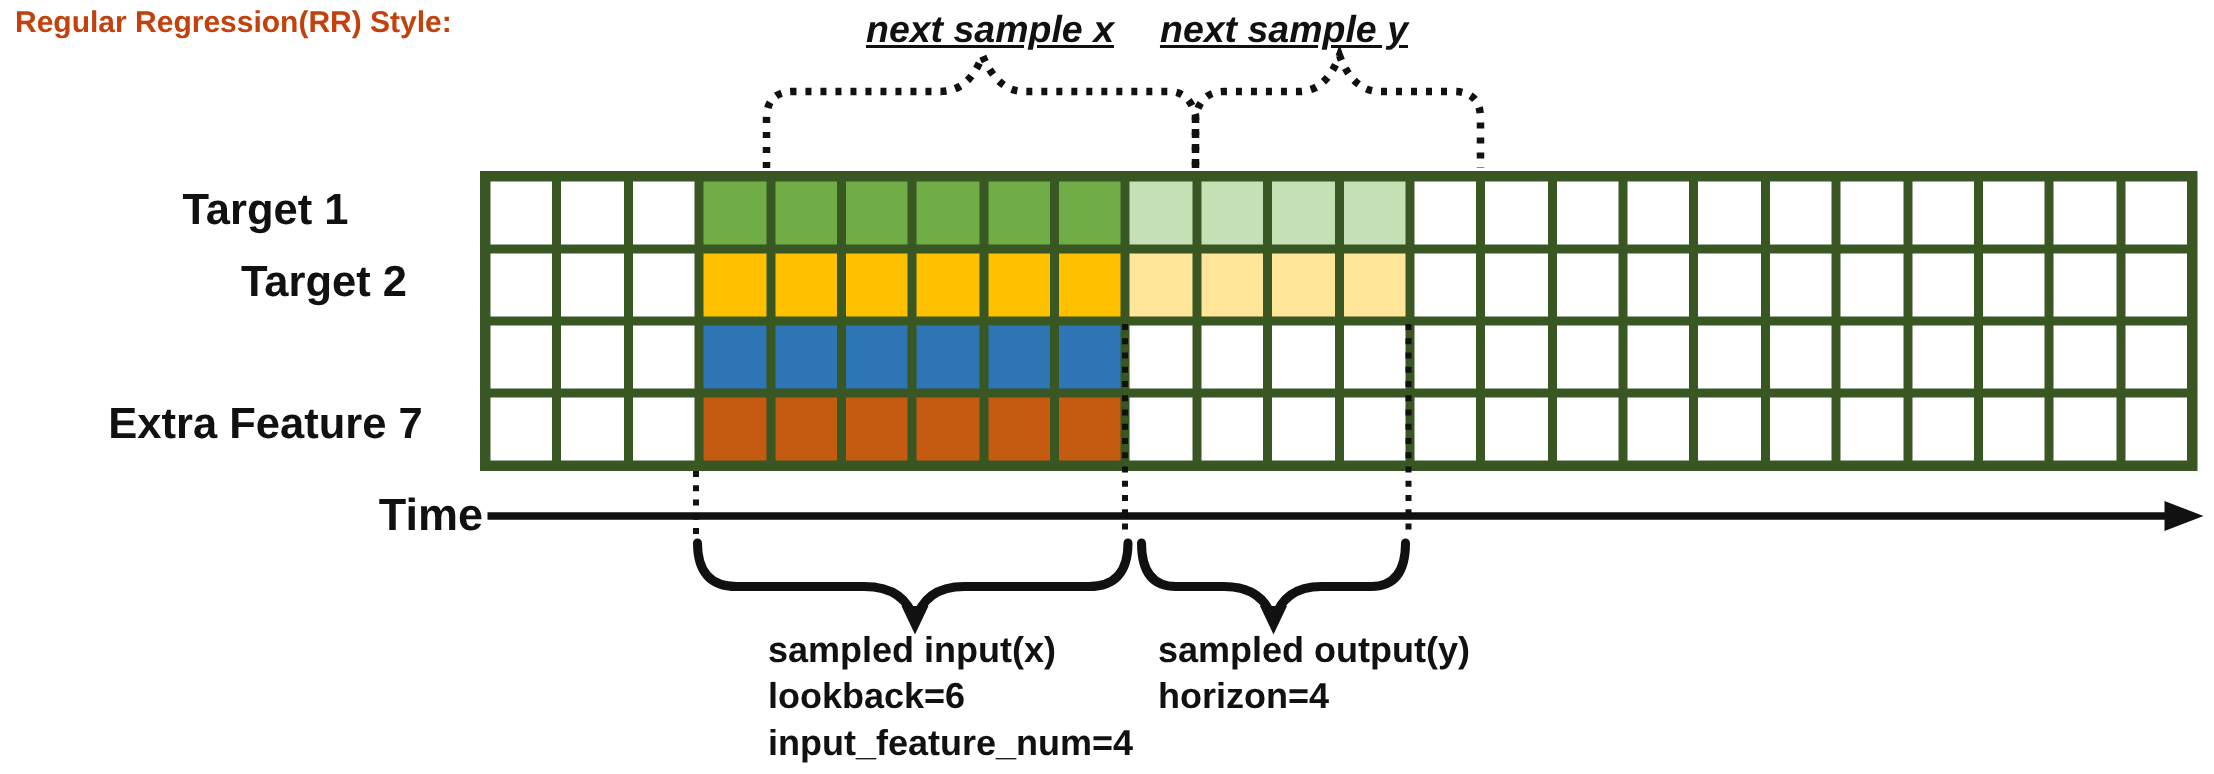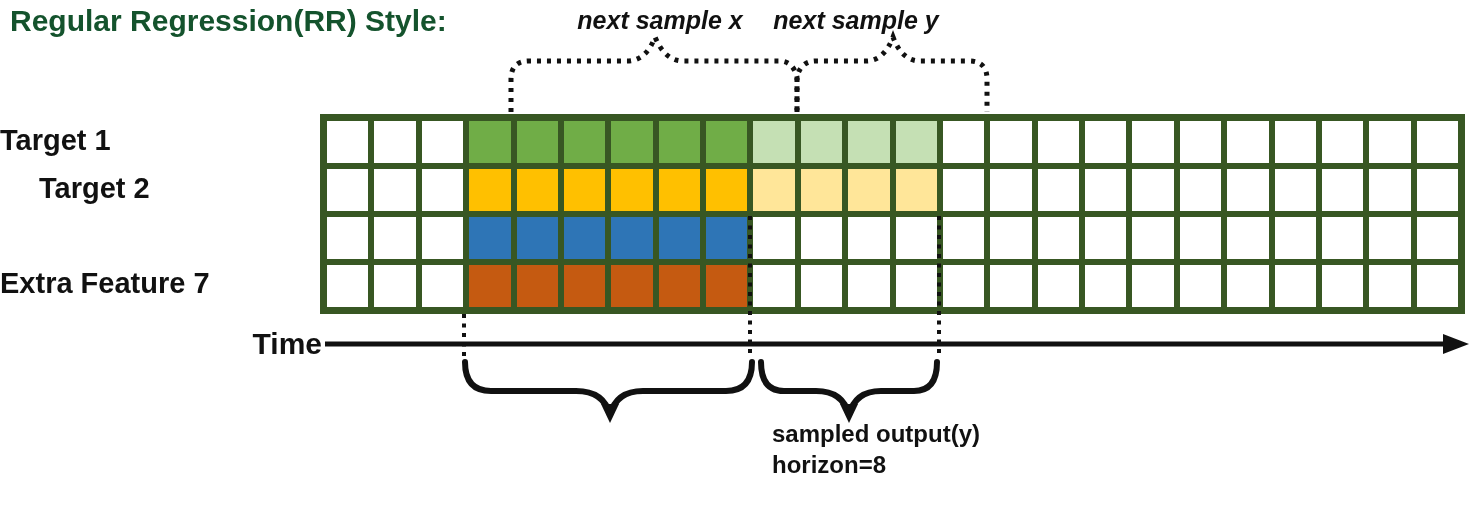--- a/index.html
+++ b/index.html
@@ -2,31 +2,31 @@
 <html><head>
 <meta charset="utf-8">
 <style>
   html,body { margin:0; padding:0; background:#ffffff; }
   .canvas {
     position:relative; width:1476px; height:516px; background:#ffffff;
     font-family:"Liberation Sans", sans-serif; overflow:hidden; color:#111;
   }
   .title {
     position:absolute; left:10px; top:4px;
-    font-size:30px; font-weight:700; color:#14532d; white-space:nowrap;
+    font-size:20px; font-weight:700; color:#c2410c; white-space:nowrap;
   }
   .next-label {
     position:absolute; top:6px; width:300px; text-align:center;
-    font-size:25px; font-style:italic; font-weight:600; white-space:nowrap;
+    font-size:25px; font-style:italic; font-weight:600; white-space:nowrap;text-decoration:underline;
   }
   .next-label.x { left:510px; }
   .next-label.y { left:706px; }
   .row-label {
     position:absolute; left:0; width:306px; height:47px; line-height:47px;
-    text-align:left; font-size:29px; font-weight:700; white-space:nowrap;
+    text-align:center; font-size:29px; font-weight:700; white-space:nowrap;padding-left:24px;
   }
   .rl0 { top:117px; } .rl1 { top:165px;margin-left:39px; } .rl2 { top:212px; } .rl3 { top:260px; }
   .grid {
     position:absolute; left:320px; top:114px; width:1145px; height:200px;
     display:grid; grid-template-columns:repeat(24,1fr); grid-template-rows:repeat(4,1fr);
     gap:6px; padding:7px; box-sizing:border-box;
   }
   .cell { background:#ffffff; }
   .time-label {
     position:absolute; left:16px; width:306px; top:320px; height:48px; line-height:48px;
@@ -173,18 +173,23 @@
     <g>
       <path d="M 465 362 Q 465 391 491 391 L 576 391 Q 604 391 610 415 Q 616 391 643 391 L 726 391 Q 752 391 752 362" fill="none" stroke="#111" stroke-width="6" stroke-linecap="round" stroke-linejoin="round"></path>
       <polygon points="601,404 619,404 610,423" fill="#111"></polygon>
     </g>
     <g>
       <path d="M 761 362 Q 761 391 784 391 L 816 391 Q 843 391 849 415 Q 855 391 881 391 L 914 391 Q 937 391 937 362" fill="none" stroke="#111" stroke-width="6" stroke-linecap="round" stroke-linejoin="round"></path>
       <polygon points="840,404 858,404 849,423" fill="#111"></polygon>
     </g>
   </svg>
 
+  <div class="sample-text input">
+    <span>sampled input(x)</span>
+    <span>lookback=6</span>
+    <span>input_feature_num=4</span>
+  </div>
   <div class="sample-text output">
     <span>sampled output(y)</span>
-    <span>horizon=8</span>
+    <span>horizon=4</span>
   </div>
 
 </div>
 
 </body></html>

